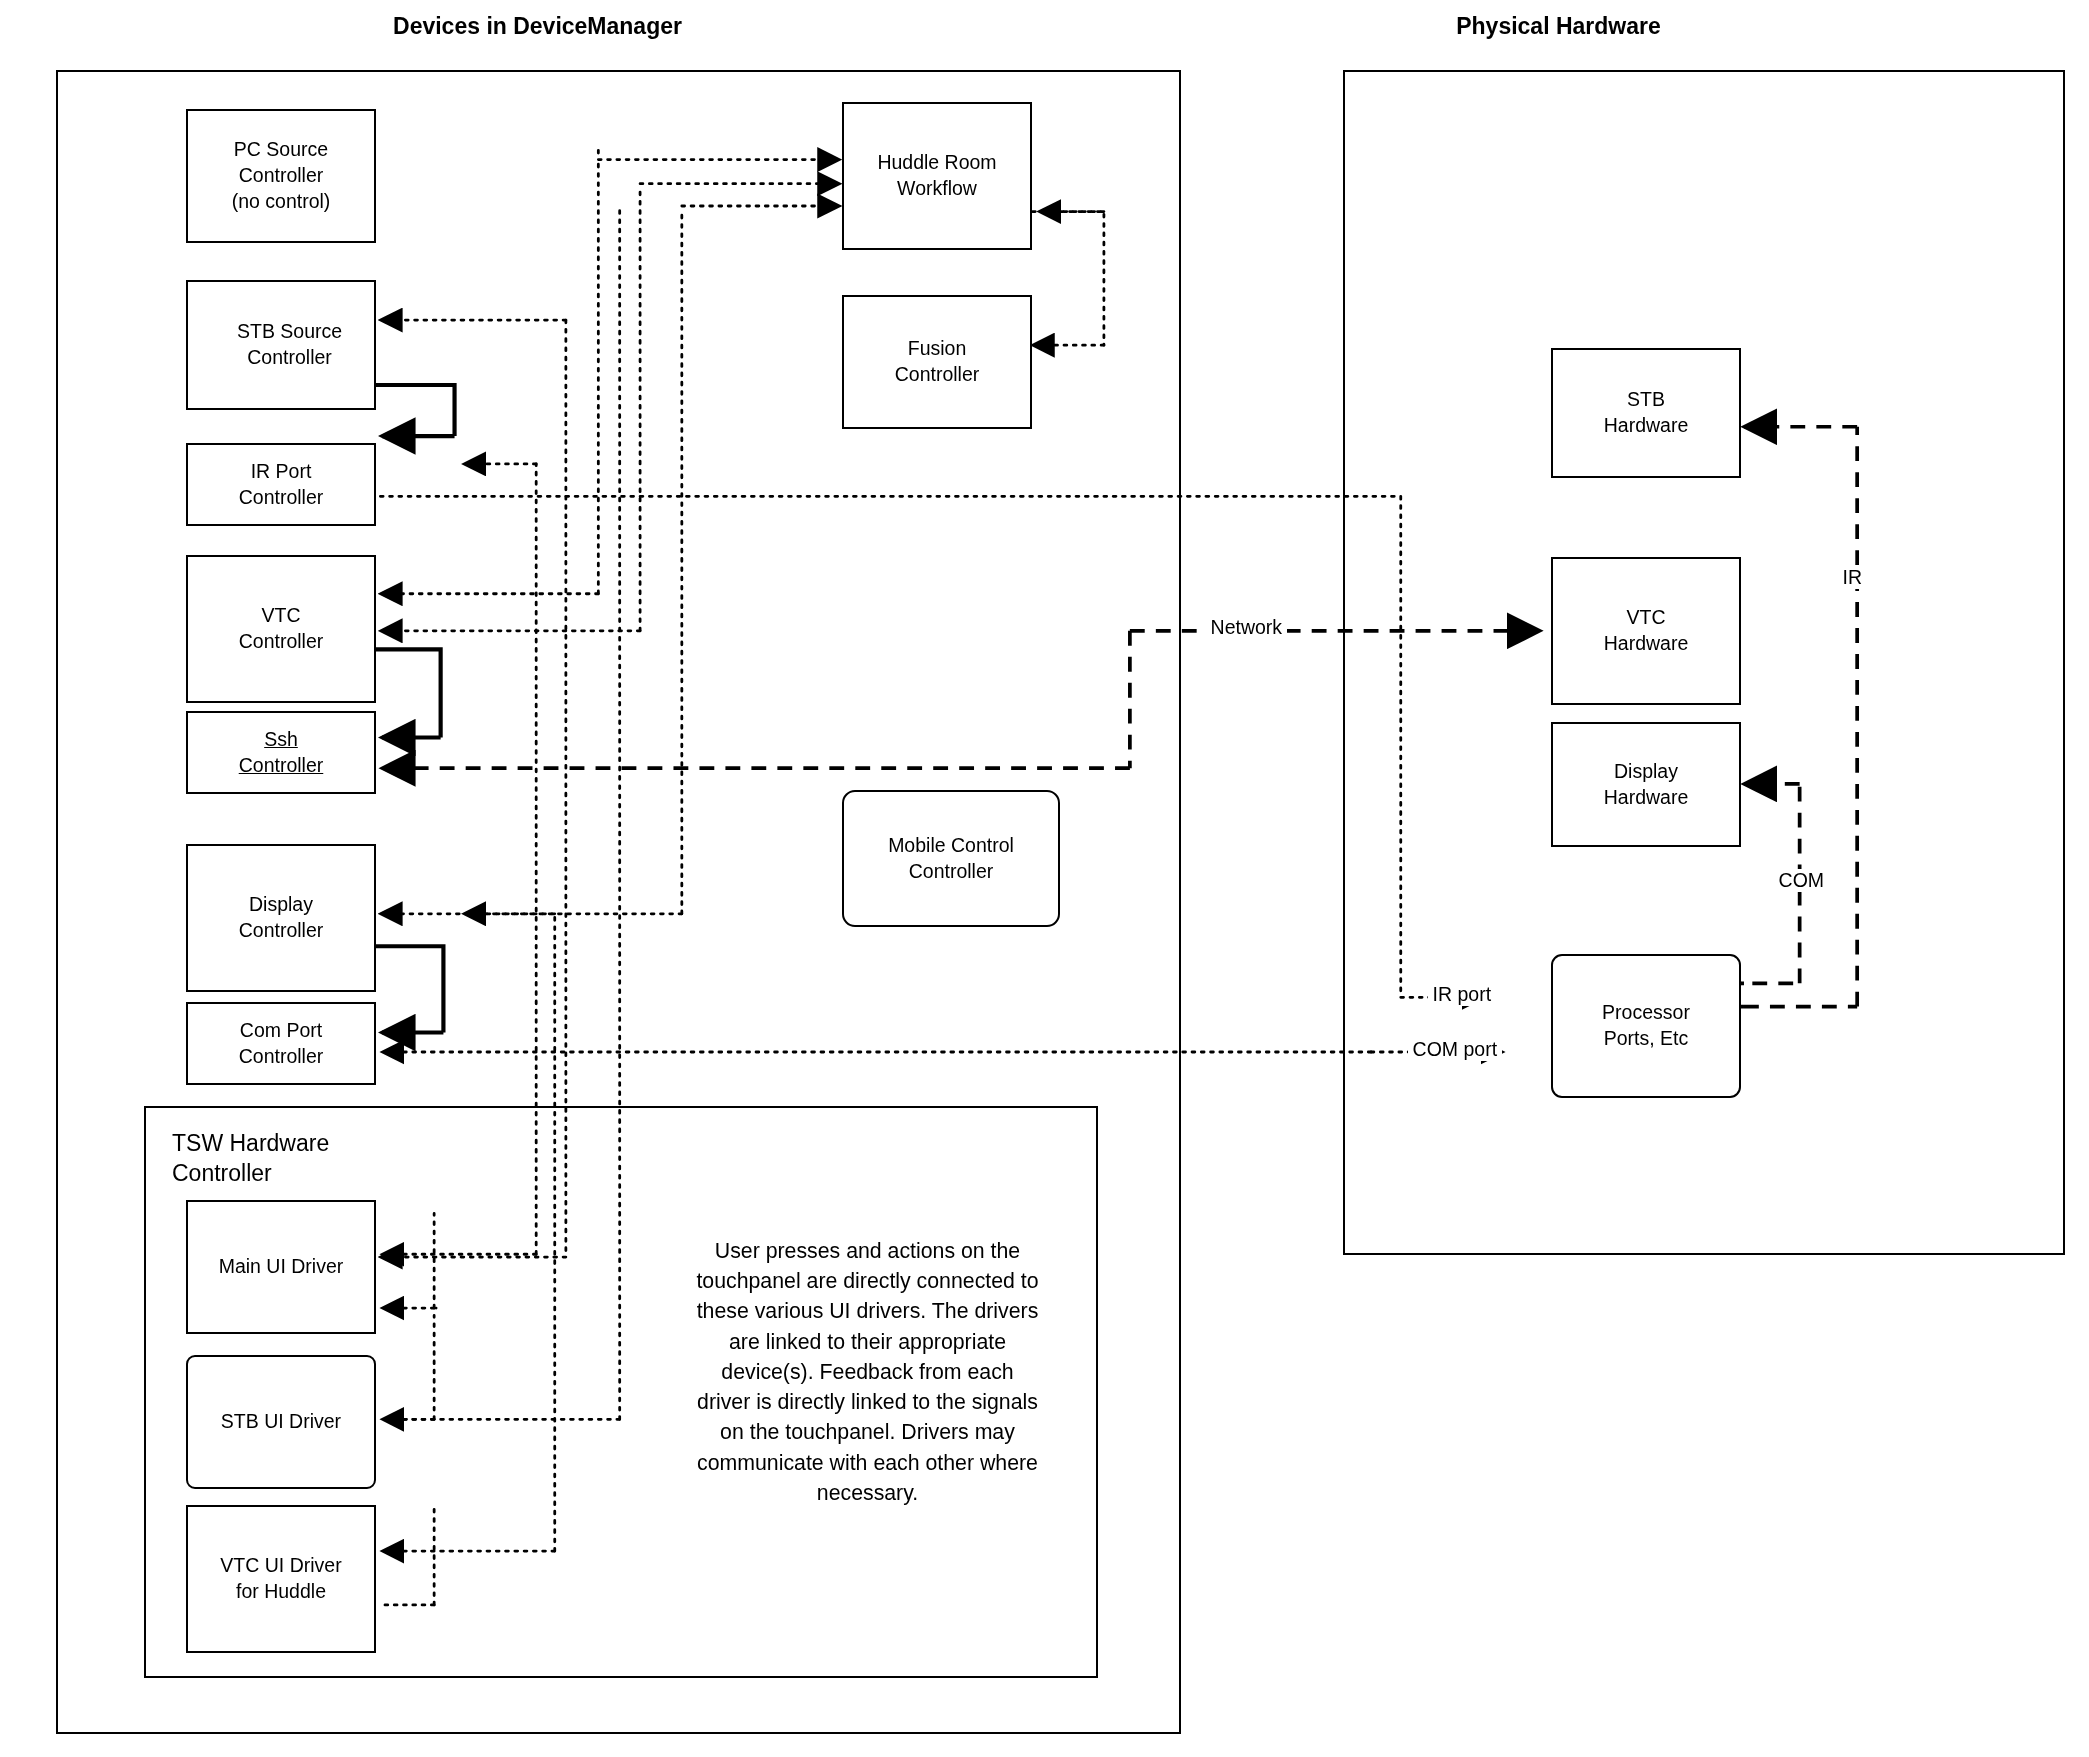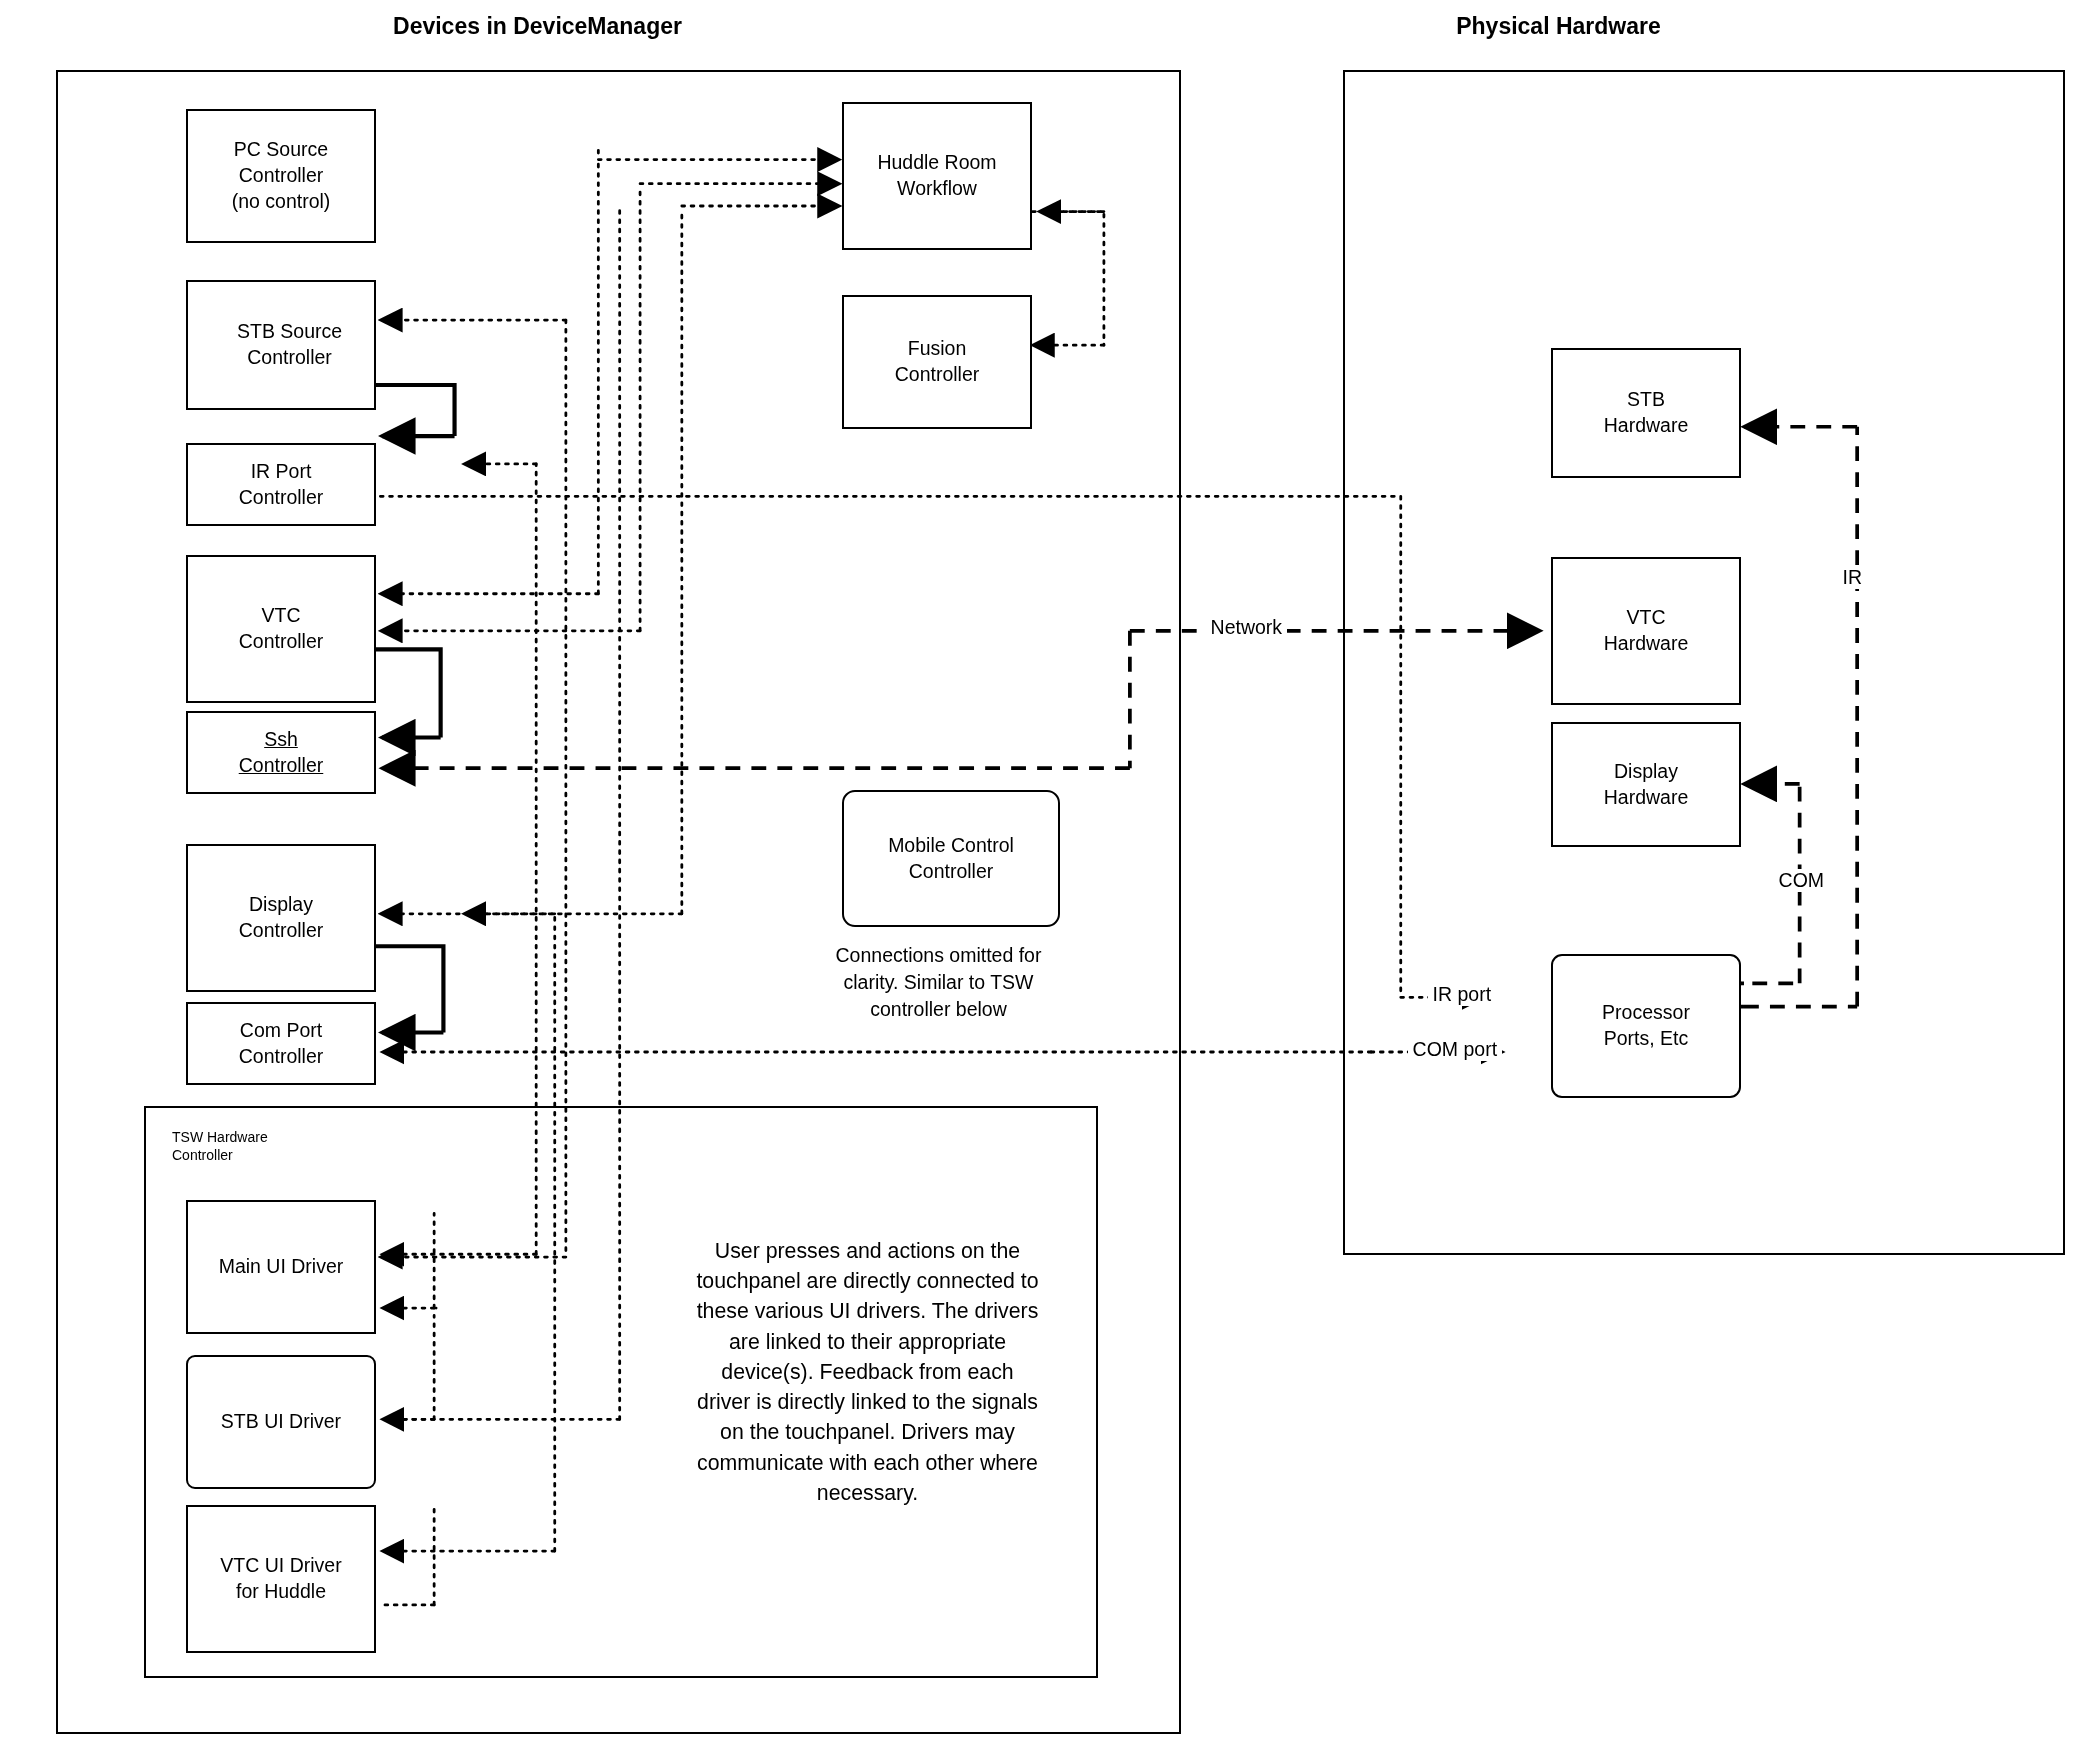--- a/index.html
+++ b/index.html
@@ -47,21 +47,21 @@
     padding: 1.9px;
   }
   .group-box {
     position: absolute;
     border: 2.3px solid #000;
     background: transparent;
     box-sizing: border-box;
   }
   .group-label {
     position: absolute;
-    font-size: 14px;
+    font-size: 23px;
     line-height: 1.32;
     color: #000;
     text-align: left;
     white-space: pre-line;
   }
   .note {
     position: absolute;
     font-size: 19.5px;
     line-height: 1.38;
     color: #000;
@@ -229,21 +229,20 @@
 
   <div class="box" style="left:842px; top:102px; width:190px; height:148px; white-space:pre-line;">Huddle Room
 Workflow</div>
 
   <div class="box" style="left:842px; top:295px; width:190px; height:134px; white-space:pre-line;">Fusion
 Controller</div>
 
   <div class="box" style="left:842px; top:790px; width:218px; height:137px; white-space:pre-line;border-radius:13px;">Mobile Control
 Controller</div>
 
-  <div class="note" style="left:814px; top:942px; width:249px;">Connections omitted for clarity. Similar to TSW controller below</div>
 
   <div class="group-box" style="left:144px; top:1106px; width:954px; height:572px;"></div>
   <div class="group-label" style="left:172px; top:1128px; width:278px;">TSW Hardware
 Controller</div>
 
   <div class="box" style="left:186px; top:1200px; width:190px; height:134px; white-space:pre-line;">Main UI Driver</div>
 
   <div class="box" style="left:186px; top:1355px; width:190px; height:134px; white-space:pre-line;border-radius:9px;">STB UI Driver</div>
 
   <div class="box" style="left:186px; top:1505px; width:190px; height:148px; white-space:pre-line;">VTC UI Driver

